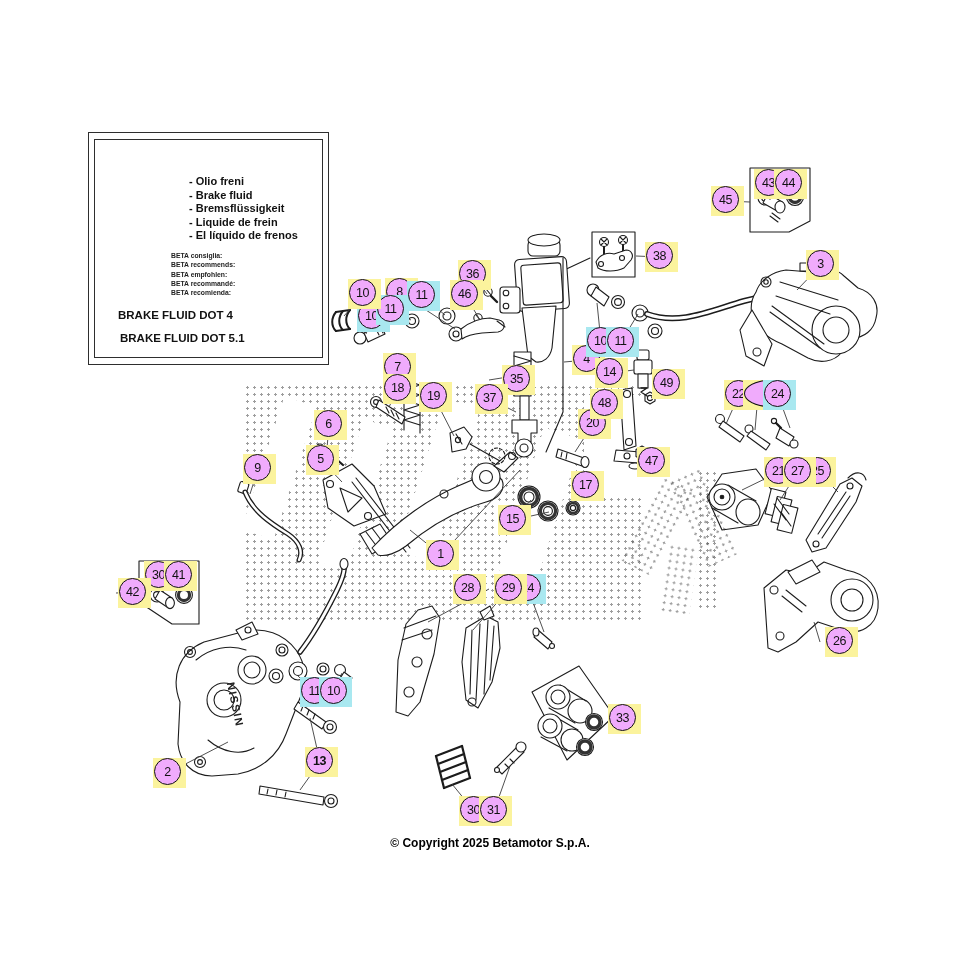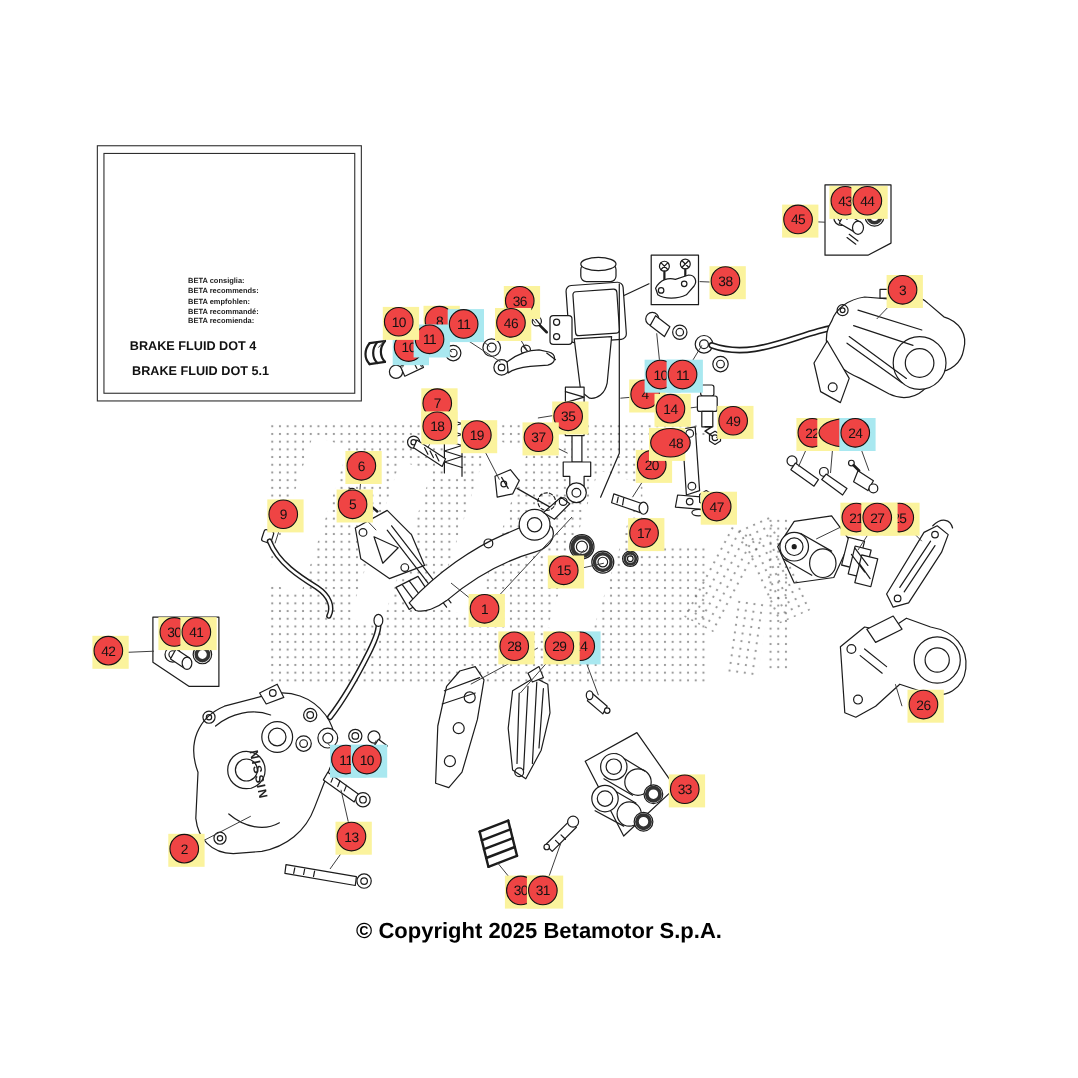--- a/index.html
+++ b/index.html
@@ -10,34 +10,34 @@
         background-image:radial-gradient(circle,#4d4d4d 1.05px,transparent 1.4px);
         background-size:7px 7px;opacity:.55;}
   .knock{position:absolute;z-index:2;background:#fff;}
   #art-svg{position:absolute;left:0;top:0;z-index:3;}
   #leader-svg{position:absolute;left:0;top:0;z-index:4;pointer-events:none;}
   #callout-layer{position:absolute;left:0;top:0;width:980px;height:980px;z-index:5;}
   
   .callout{position:absolute;width:31px;height:29px;cursor:pointer;}
   .callout .hl{position:absolute;left:0;top:0;right:-2px;bottom:-1px;}
   .callout .num{position:absolute;left:1px;top:0;width:25px;height:25px;border-radius:50%;
-      background:#ef4444;border:1.6px solid #121212;display:flex;align-items:center;
+      background:#f0abfc;border:1.6px solid #121212;display:flex;align-items:center;
       justify-content:center;font-size:12.5px;letter-spacing:-0.5px;color:#121212;}
   
   #infobox{position:absolute;left:88px;top:132px;width:239px;height:231px;z-index:6;
            border:1.5px solid #2e2e2e;background:#fff;}
   #infobox .inner{position:absolute;left:5px;top:6px;right:5px;bottom:6px;border:1px solid #2e2e2e;}
   .fluid-list{position:absolute;left:100px;top:42px;font-size:11px;font-weight:bold;line-height:13.6px;white-space:nowrap;}
   .beta-list{position:absolute;left:82px;top:118px;font-size:6.8px;font-weight:bold;line-height:9.3px;color:#222;white-space:nowrap;}
   .dotline{position:absolute;font-size:11.5px;font-weight:bold;white-space:nowrap;}
   #dot4{left:29px;top:176px;}
   #dot51{left:31px;top:199px;}
   
   #footer{position:absolute;left:0;top:836px;width:100%;text-align:center;z-index:6;
-          font-size:20px;font-weight:bold;color:#000;}
+          font-size:12px;font-weight:bold;color:#000;}
 </style>
 </head>
 <body>
 
 <div class="dots" style="left:244px;top:384px;width:398px;height:238px;"></div>
 <div class="dots" style="left:640px;top:478px;width:34px;height:95px;transform:rotate(28deg);"></div>
 <div class="dots" style="left:686px;top:470px;width:34px;height:95px;transform:rotate(-24deg);"></div>
 <div class="dots" style="left:664px;top:545px;width:30px;height:70px;transform:rotate(8deg);"></div>
 <div class="dots" style="left:697px;top:470px;width:22px;height:140px;"></div>
 <div class="knock" style="left:262px;top:398px;width:34px;height:140px;transform:rotate(18deg);"></div>
@@ -524,21 +524,21 @@
     <div class="callout" style="left: 407px; top: 281px;">
       <span class="hl" style="background: rgb(169, 232, 240);"></span>
       <span class="num" style="border-color: rgb(18, 18, 18);">11</span>
     </div>
     <div class="callout" style="left: 348px; top: 279px;">
       <span class="hl" style="background: rgb(251, 243, 157);"></span>
       <span class="num" style="border-color: rgb(18, 18, 18);">10</span>
     </div>
     <div class="callout" style="left: 305px; top: 747px;">
       <span class="hl" style="background: rgb(251, 243, 157);"></span>
-      <span class="num" style="border-color: rgb(18, 18, 18);">13</span>
+      <span class="num" style="border-color: rgb(18, 18, 18); font-weight: bold;">13</span>
     </div>
     <div class="callout" style="left: 595px; top: 358px;">
       <span class="hl" style="background: rgb(251, 243, 157);"></span>
       <span class="num" style="border-color: rgb(18, 18, 18);">14</span>
     </div>
     <div class="callout" style="left: 498px; top: 505px;">
       <span class="hl" style="background: rgb(251, 243, 157);"></span>
       <span class="num" style="border-color: rgb(18, 18, 18);">15</span>
     </div>
     <div class="callout" style="left: 571px; top: 471px;">
@@ -626,21 +626,21 @@
       <span class="num" style="border-color: rgb(18, 18, 18);">38</span>
     </div>
     <div class="callout" style="left: 144px; top: 561px;">
       <span class="hl" style="background: rgb(251, 243, 157);"></span>
       <span class="num" style="border-color: rgb(18, 18, 18);">30</span>
     </div>
     <div class="callout" style="left: 164px; top: 561px;">
       <span class="hl" style="background: rgb(251, 243, 157);"></span>
       <span class="num" style="border-color: rgb(18, 18, 18);">41</span>
     </div>
-    <div class="callout" style="left: 84px; top: 578px; text-decoration: underline;">
+    <div class="callout" style="left: 118px; top: 578px; text-decoration: underline;">
       <span class="hl" style="background: rgb(251, 243, 157);"></span>
       <span class="num" style="border-color: rgb(18, 18, 18);">42</span>
     </div>
     <div class="callout" style="left: 754px; top: 169px;">
       <span class="hl" style="background: rgb(251, 243, 157);"></span>
       <span class="num" style="border-color: rgb(18, 18, 18);">43</span>
     </div>
     <div class="callout" style="left: 774px; top: 169px;">
       <span class="hl" style="background: rgb(251, 243, 157);"></span>
       <span class="num" style="border-color: rgb(18, 18, 18);">44</span>
@@ -652,21 +652,21 @@
     <div class="callout" style="left: 450px; top: 280px;">
       <span class="hl" style="background: rgb(251, 243, 157);"></span>
       <span class="num" style="border-color: rgb(18, 18, 18);">46</span>
     </div>
     <div class="callout" style="left: 637px; top: 447px;">
       <span class="hl" style="background: rgb(251, 243, 157);"></span>
       <span class="num" style="border-color: rgb(18, 18, 18);">47</span>
     </div>
     <div class="callout" style="left: 590px; top: 389px;">
       <span class="hl" style="background: rgb(251, 243, 157);"></span>
-      <span class="num" style="border-color: rgb(18, 18, 18); padding-left: 10px;">48</span>
+      <span class="num" style="border-color: rgb(18, 18, 18);">48</span>
     </div>
     <div class="callout" style="left: 652px; top: 369px;">
       <span class="hl" style="background: rgb(251, 243, 157);"></span>
       <span class="num" style="border-color: rgb(18, 18, 18);">49</span>
     </div>
     <div class="callout" style="left: 586px; top: 327px;">
       <span class="hl" style="background: rgb(169, 232, 240);"></span>
       <span class="num" style="border-color: rgb(18, 18, 18);">10</span>
     </div>
     <div class="callout" style="left: 606px; top: 327px;">
@@ -678,20 +678,27 @@
       <span class="num" style="border-color: rgb(18, 18, 18);">11</span>
     </div>
     <div class="callout" style="left: 319px; top: 677px;">
       <span class="hl" style="background: rgb(169, 232, 240);"></span>
       <span class="num" style="border-color: rgb(18, 18, 18);">10</span>
     </div>
   </div>
 
 <div id="infobox">
   <div class="inner"></div>
+  <div class="fluid-list">
+    <div>- Olio freni</div>
+    <div>- Brake fluid</div>
+    <div>- Bremsflüssigkeit</div>
+    <div>- Liquide de frein</div>
+    <div>- El líquido de frenos</div>
+  </div>
   <div class="beta-list">
     <div>BETA consiglia:</div>
     <div>BETA recommends:</div>
     <div>BETA empfohlen:</div>
     <div>BETA recommandé:</div>
     <div>BETA recomienda:</div>
   </div>
   <div id="dot4" class="dotline">BRAKE FLUID DOT 4</div>
   <div id="dot51" class="dotline">BRAKE FLUID DOT 5.1</div>
 </div>

